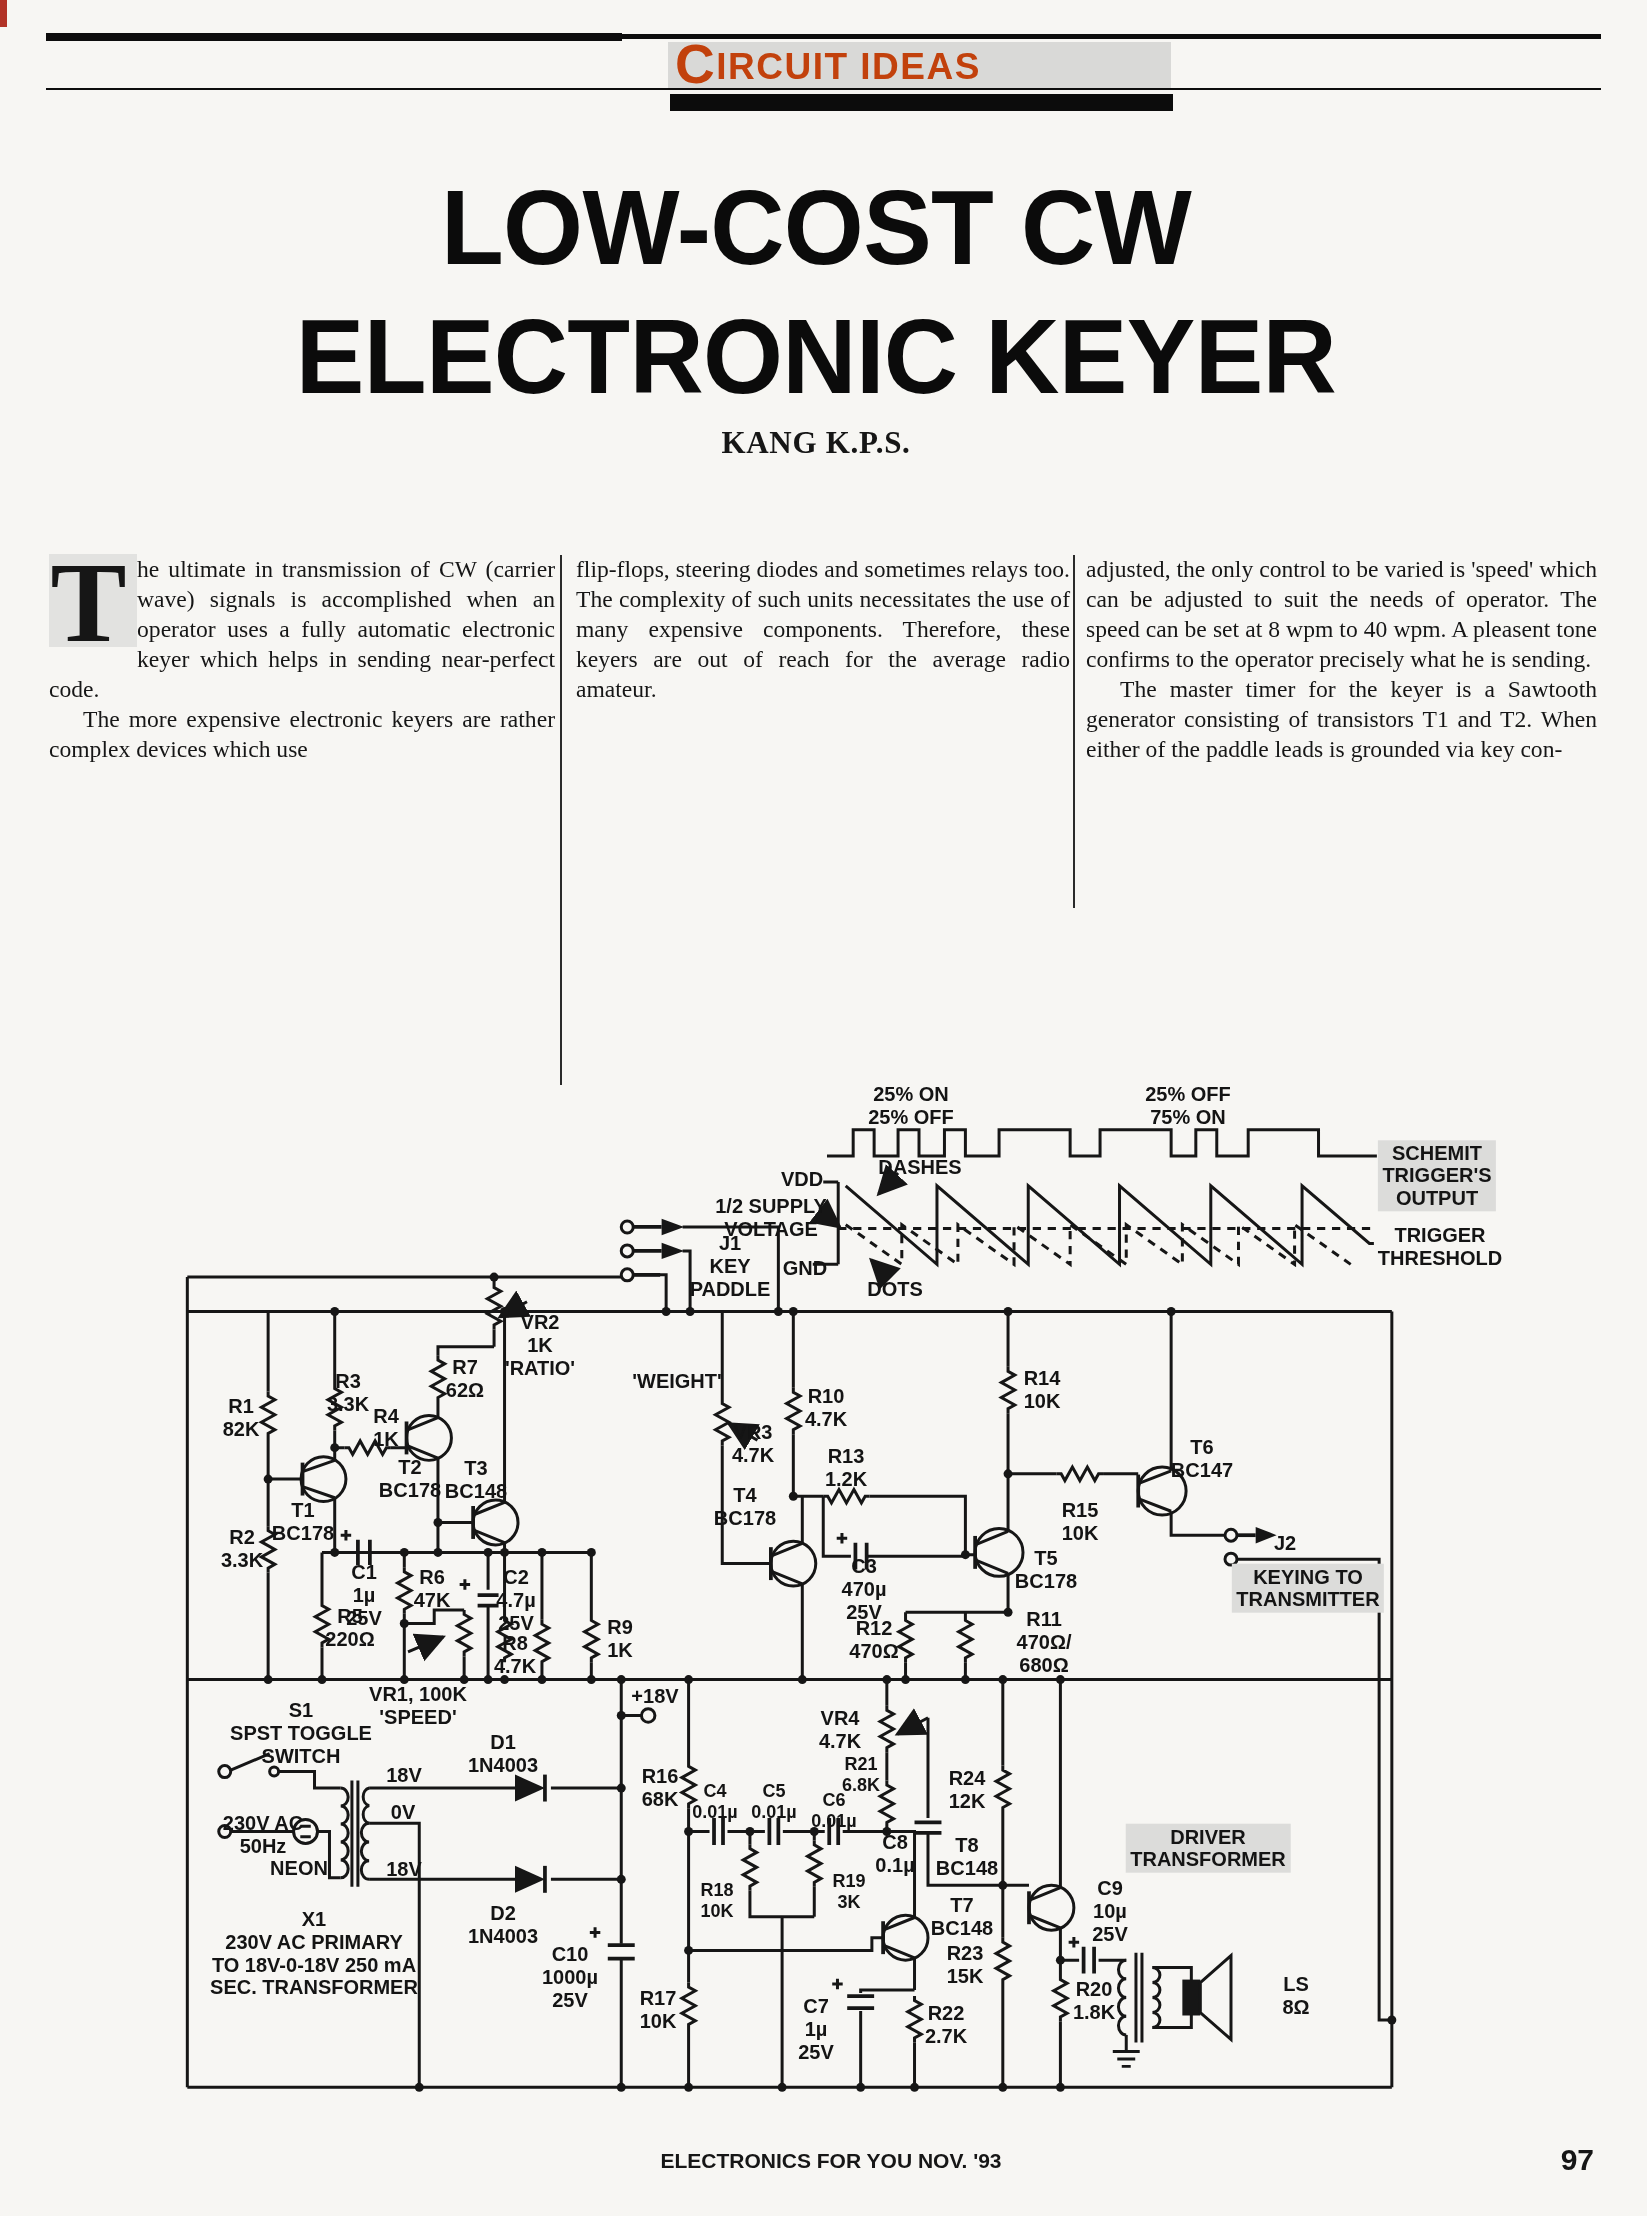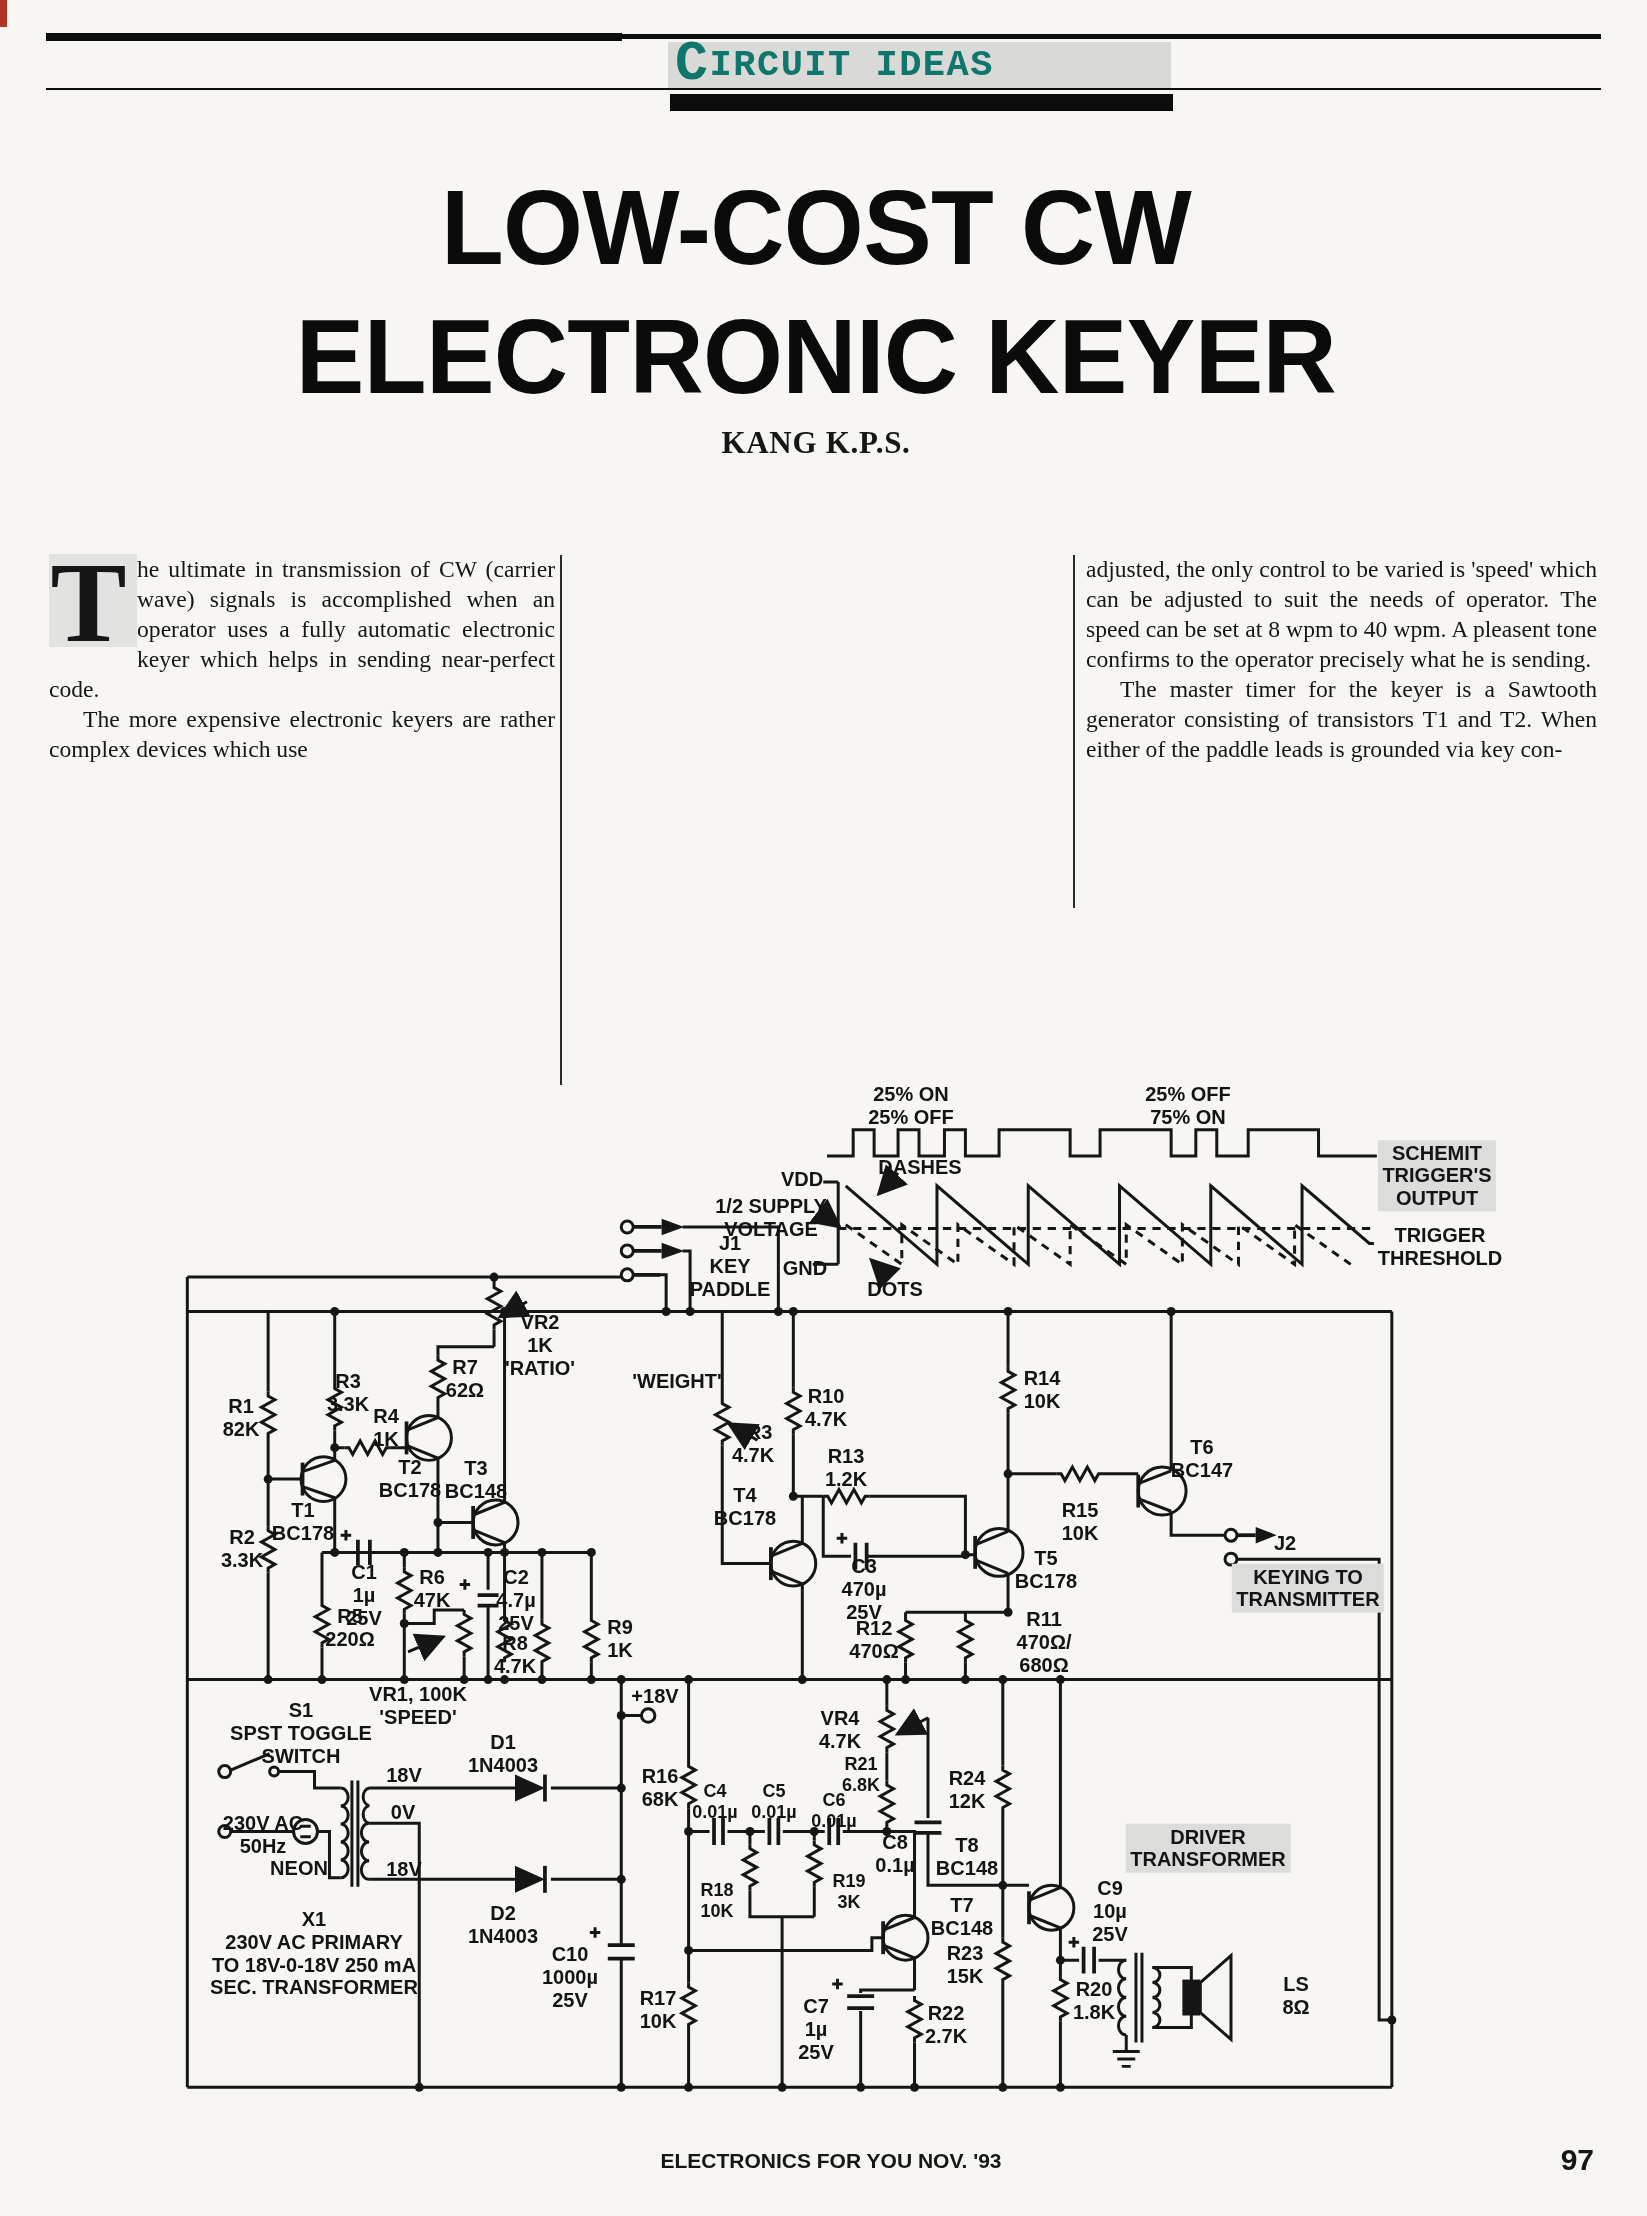--- a/index.html
+++ b/index.html
@@ -1,22 +1,22 @@
 <!DOCTYPE html>
 <html style="font-size:12px"><head>
 <meta charset="utf-8">
 <style>
   html,body{margin:0;padding:0}
   body{width:1648px;height:2216px;position:relative;background:#f7f6f3;color:#161616;
        font-family:"Liberation Serif",serif;overflow:hidden}
   
   .rule{position:absolute;background:#0d0d0d}
   .hdrband{position:absolute;left:668px;top:42px;width:503px;height:46px;background:#d9d9d7}
-  .hdrtext{position:absolute;left:675px;top:42px;font-family:Liberation Mono, monospace;
-           font-weight:700;color:#0f766e;letter-spacing:1.5px;white-space:nowrap}
+  .hdrtext{position:absolute;left:675px;top:42px;font-family:Liberation Sans, sans-serif;
+           font-weight:700;color:#c2410c;letter-spacing:1.5px;white-space:nowrap}
   .hdrtext .big{font-size:55px;line-height:45px;vertical-align:-4.5px}
   .hdrtext .rest{font-size:37px}
   .hdrbar{position:absolute;left:670px;top:94px;width:503px;height:16.5px;background:#0c0c0c}
   .redmark{position:absolute;left:0;top:0;width:6.7px;height:27px;background:#b23327}
   
   .title{position:absolute;left:180px;top:163px;width:1272px;text-align:center;
          font-family:"Liberation Sans",sans-serif;font-weight:700;font-size:106px;
          line-height:129px;letter-spacing:-0.7px;color:#0b0b0b;transform:scaleX(.97)}
   .author{position:absolute;left:180px;top:425px;width:1272px;text-align:center;
           font-size:31px;font-weight:600;letter-spacing:0.7px}
@@ -63,20 +63,21 @@
   <div>ELECTRONIC KEYER</div>
 </div>
 <div class="author">KANG K.P.S.</div>
 
 <div class="col" style="left:49px;width:506px">
   <p><span class="dropcap">T</span><span>he ultimate in transmission of CW (carrier wave) signals is accomplished when an operator uses a fully automatic electronic keyer which helps in sending near-perfect code.</span></p>
   <p class="ind">The more expensive electronic keyers are rather complex devices which use</p>
 </div>
 <div class="divider" style="left:560px;top:555px;height:530px"></div>
 <div class="col" style="left:576px;width:494px">
+  <p>flip-flops, steering diodes and sometimes relays too.  The complexity of such units necessitates the use of many expensive components.  Therefore, these keyers are out of reach for the average radio amateur.</p>
 </div>
 <div class="divider" style="left:1073px;top:555px;height:353px"></div>
 <div class="col" style="left:1086px;width:511px">
   <p>adjusted, the only control to be varied is 'speed' which can be adjusted to suit the needs of operator. The speed can be set at 8 wpm to 40 wpm.  A pleasent tone confirms to the operator precisely what he is sending.</p>
   <p class="ind">The master timer for the keyer is a Sawtooth generator consisting of transistors T1 and T2.  When either of the paddle leads is grounded via key con-</p>
 </div>
 
 <svg width="1648" height="2216" viewBox="0 0 2202 2962">
   <defs>
     <path id="rv" d="M0,0 v6 l9,5 -18,10 18,10 -18,10 18,10 -9,5 v6"></path>

